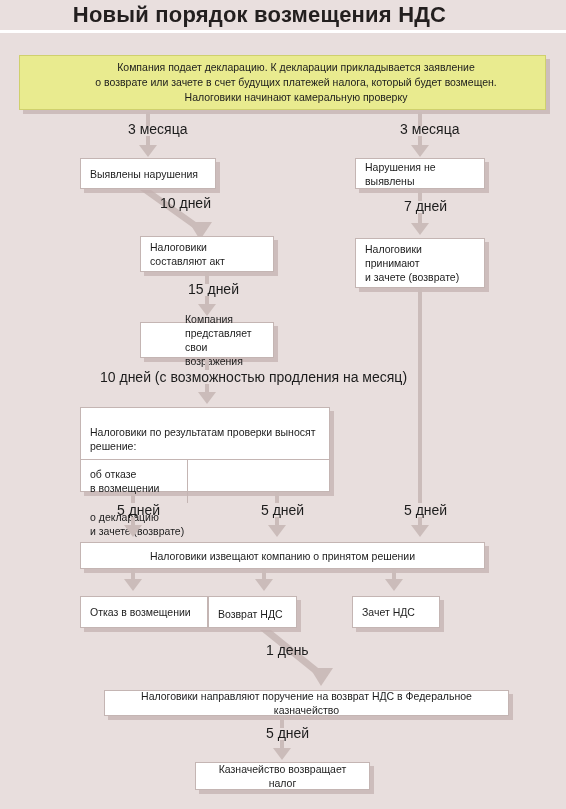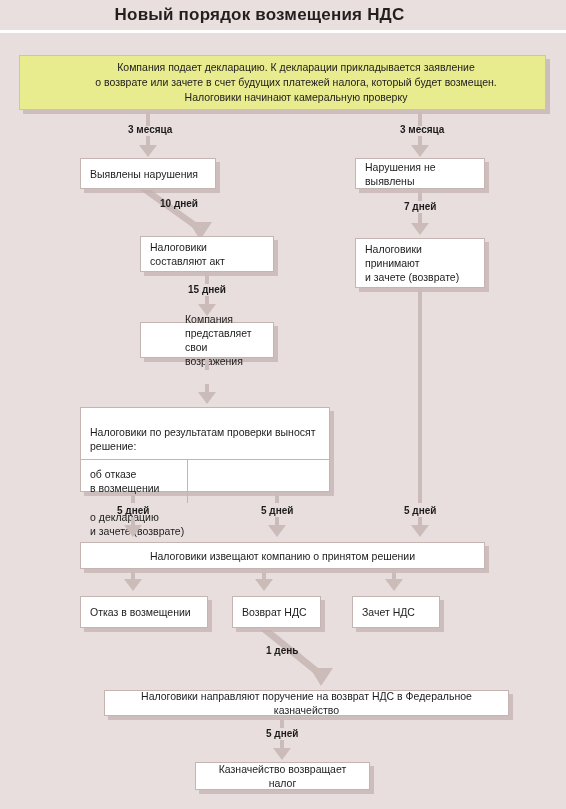--- a/index.html
+++ b/index.html
@@ -14,21 +14,21 @@
   #stage{position:absolute;left:0;top:0;width:566px;height:809px;}
 
   
   .header-band{
     position:absolute;left:0;top:0;width:566px;height:30px;
     background:#e9dfde;
   }
   .header-title{
     position:absolute;left:0;top:5px;width:519px;
     text-align:center;
-    font-size:17px;font-weight:bold;letter-spacing:.2px;
+    font-size:22px;font-weight:bold;letter-spacing:.2px;
     color:#231f1f;
     line-height:20px;
   }
   .header-rule{
     position:absolute;left:0;top:30px;width:566px;height:3px;
     background:#ffffff;
   }
 
   
   .node{
@@ -84,25 +84,24 @@
     border-left:9px solid transparent;
     border-right:9px solid transparent;
     border-top:12px solid #cbbcba;
   }
   
   .diag{position:absolute;left:0;top:0;width:566px;height:809px;pointer-events:none;}
 
   
   .elabel{
     position:absolute;
-    font-size:10px;
+    font-size:14px;
     line-height:11px;
     color:#1c1c1c;
     white-space:nowrap;
-    font-weight:bold;
   }
 </style>
 </head>
 <body>
 
 <div id="stage">
 
   <div class="header-band"></div>
   <div class="header-title">Новый порядок возмещения НДС</div>
   <div class="header-rule"></div>
@@ -148,20 +147,21 @@
   <div class="elabel" style="left:188px;top:284px;">15 дней</div>
   <div class="vline" style="left:205px;top:296px;height:8px;"></div>
   <div class="arrowhead" style="left:198px;top:304px;"></div>
 
   <div class="node" style="left:140px;top:322px;width:134px;height:36px;padding-left:44px;">
     <div>Компания представляет</div>
     <div>свои возражения</div>
   </div>
 
   <div class="vline" style="left:205px;top:358px;height:12px;"></div>
+  <div class="elabel" style="left:100px;top:372px;">10 дней (с возможностью продления  на месяц)</div>
   <div class="vline" style="left:205px;top:384px;height:8px;"></div>
   <div class="arrowhead" style="left:198px;top:392px;"></div>
 
   <div class="splitbox" style="left:80px;top:407px;width:250px;height:85px;">
     <div class="sb-head">
       <div>Налоговики по результатам проверки выносят</div>
       <div>решение:</div>
     </div>
     <div class="sb-cols">
       <div class="sb-col left">
@@ -218,21 +218,21 @@
 
   <div class="vline" style="left:262px;top:569px;height:10px;"></div>
   <div class="arrowhead" style="left:255px;top:579px;"></div>
 
   <div class="vline" style="left:392px;top:569px;height:10px;"></div>
   <div class="arrowhead" style="left:385px;top:579px;"></div>
 
   <div class="node" style="left:80px;top:596px;width:128px;height:32px;justify-content:center;">
     <div>Отказ в возмещении</div>
   </div>
-  <div class="node" style="left:232px;top:596px;width:89px;height:32px;">
+  <div class="node" style="left:208px;top:596px;width:89px;height:32px;justify-content:flex-end;">
     <div>Возврат НДС</div>
   </div>
   <div class="node" style="left:352px;top:596px;width:88px;height:32px;">
     <div>Зачет НДС</div>
   </div>
 
   <div class="elabel" style="left:266px;top:645px;">1 день</div>
 
   <div class="node center" style="left:80px;top:690px;width:405px;height:26px;margin-left:24px;">
     <div>Налоговики направляют поручение на возврат НДС в Федеральное казначейство</div>

